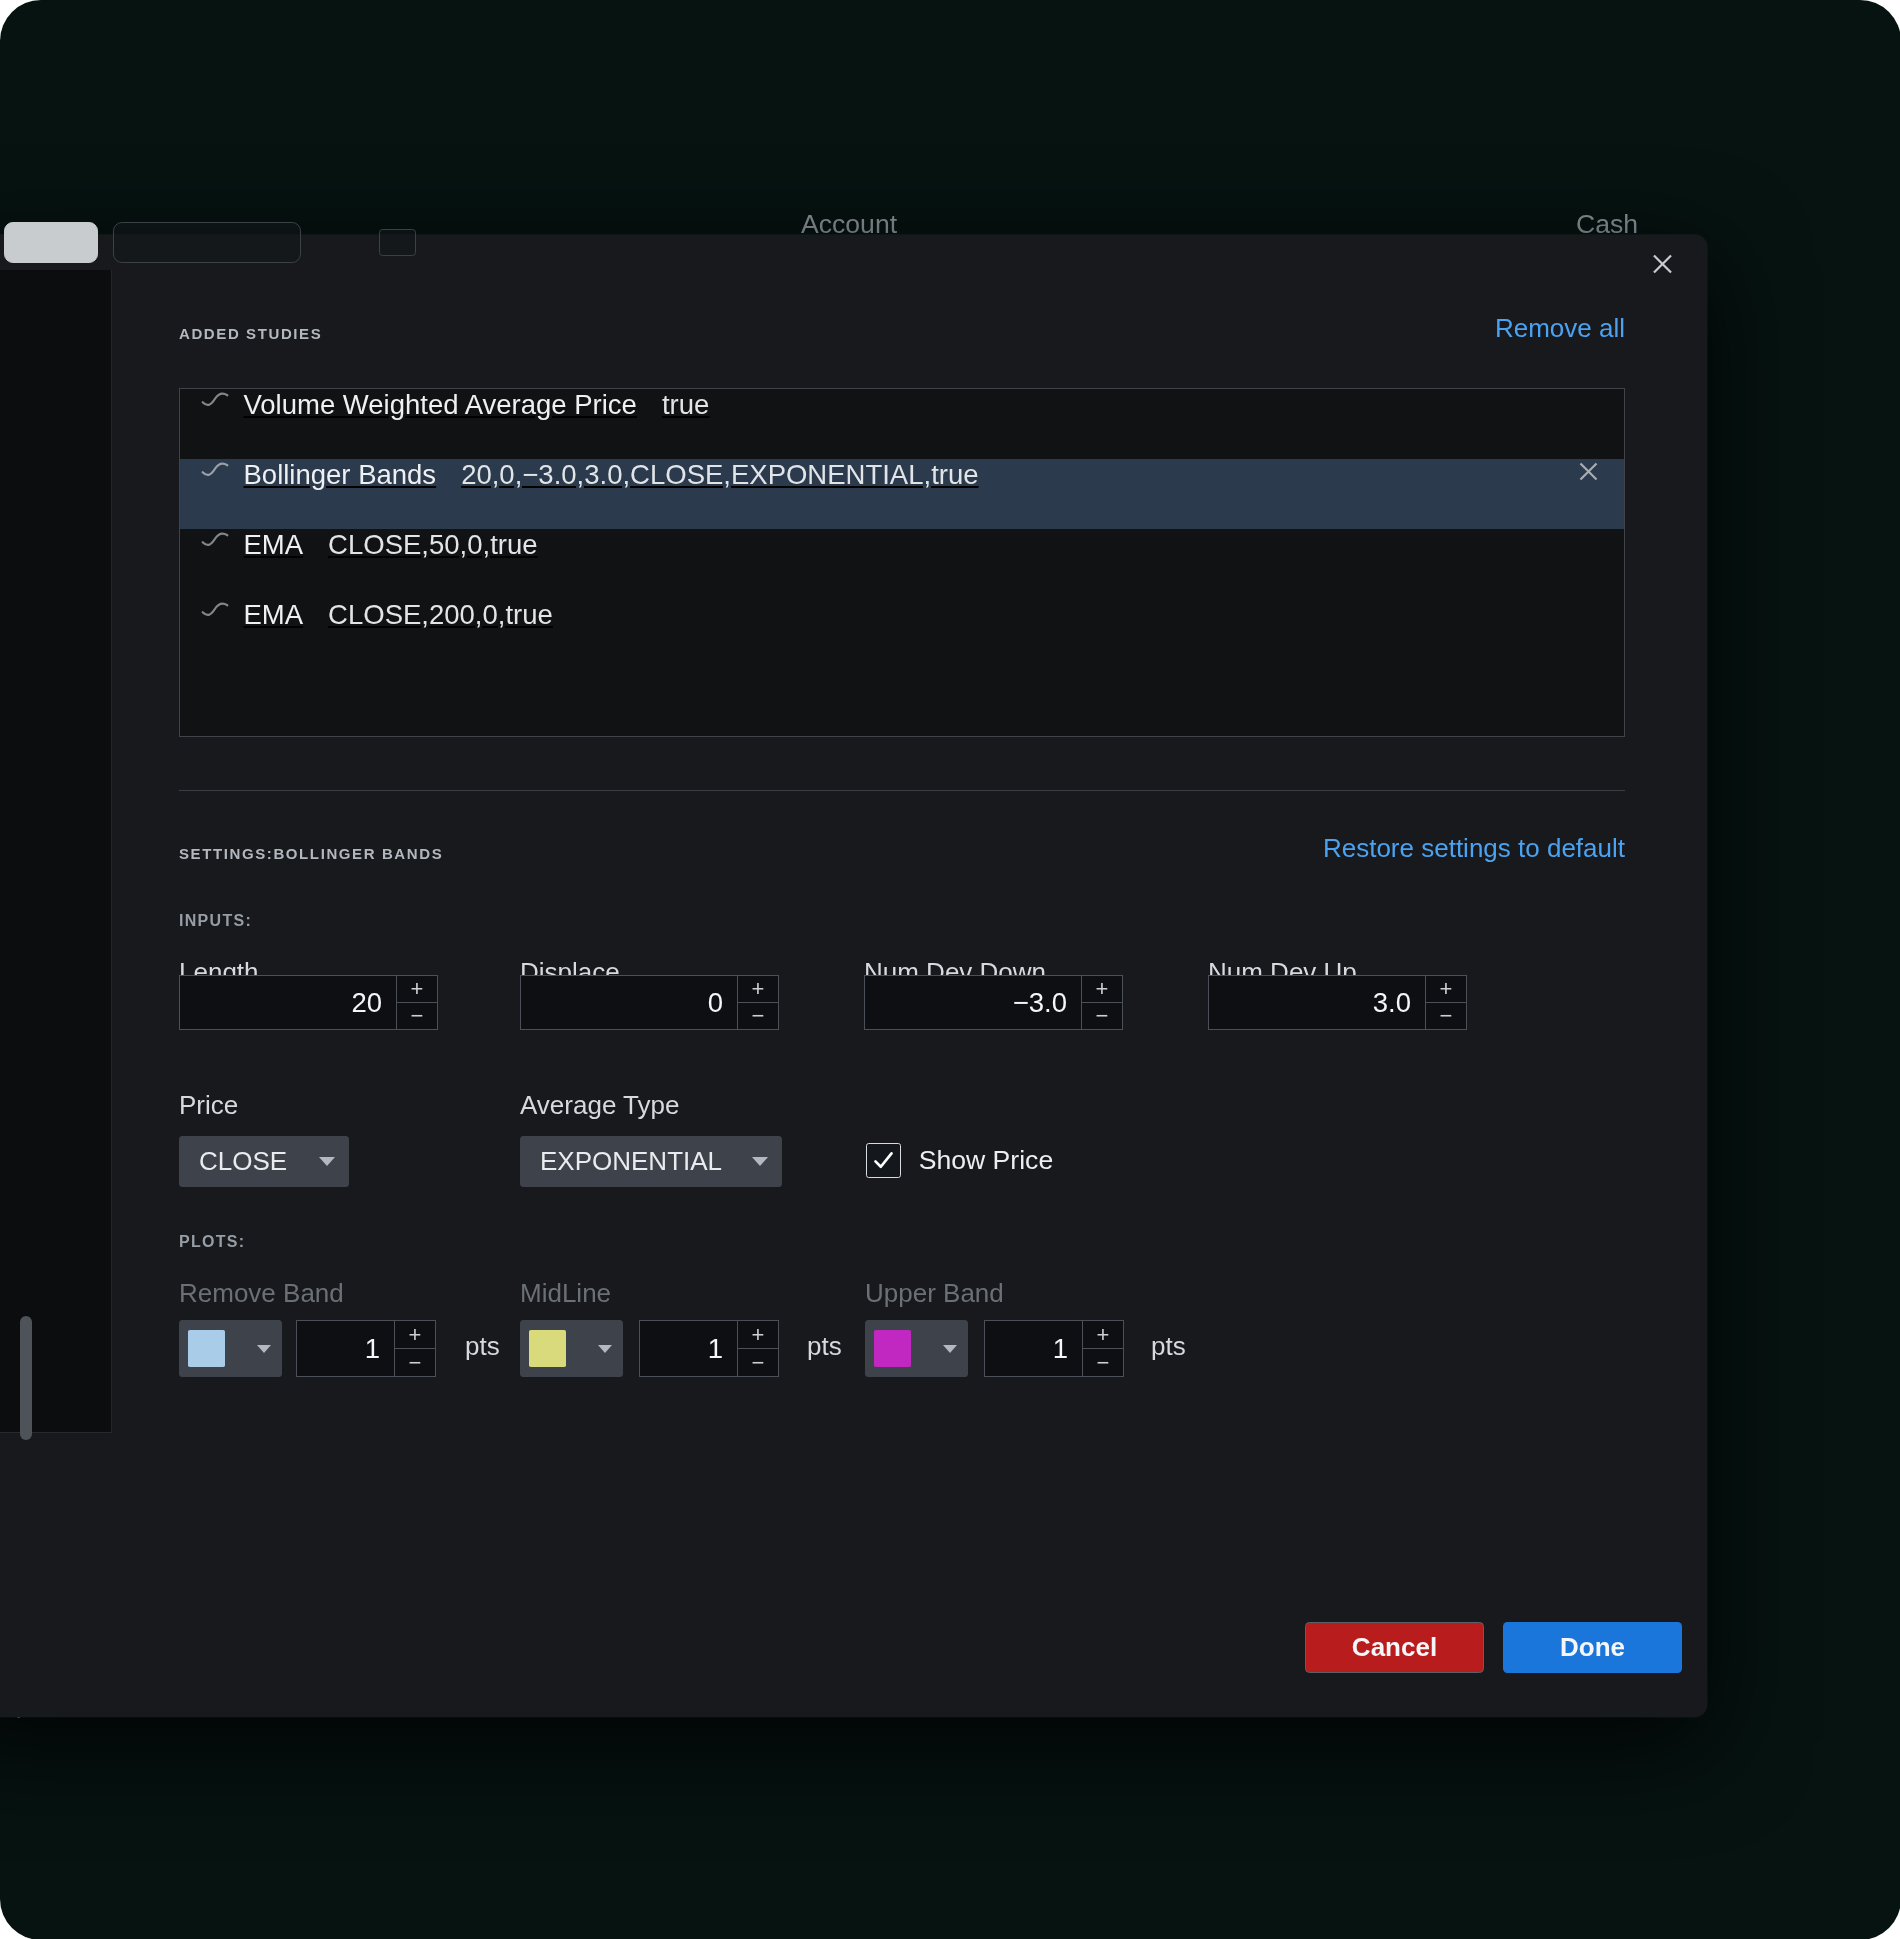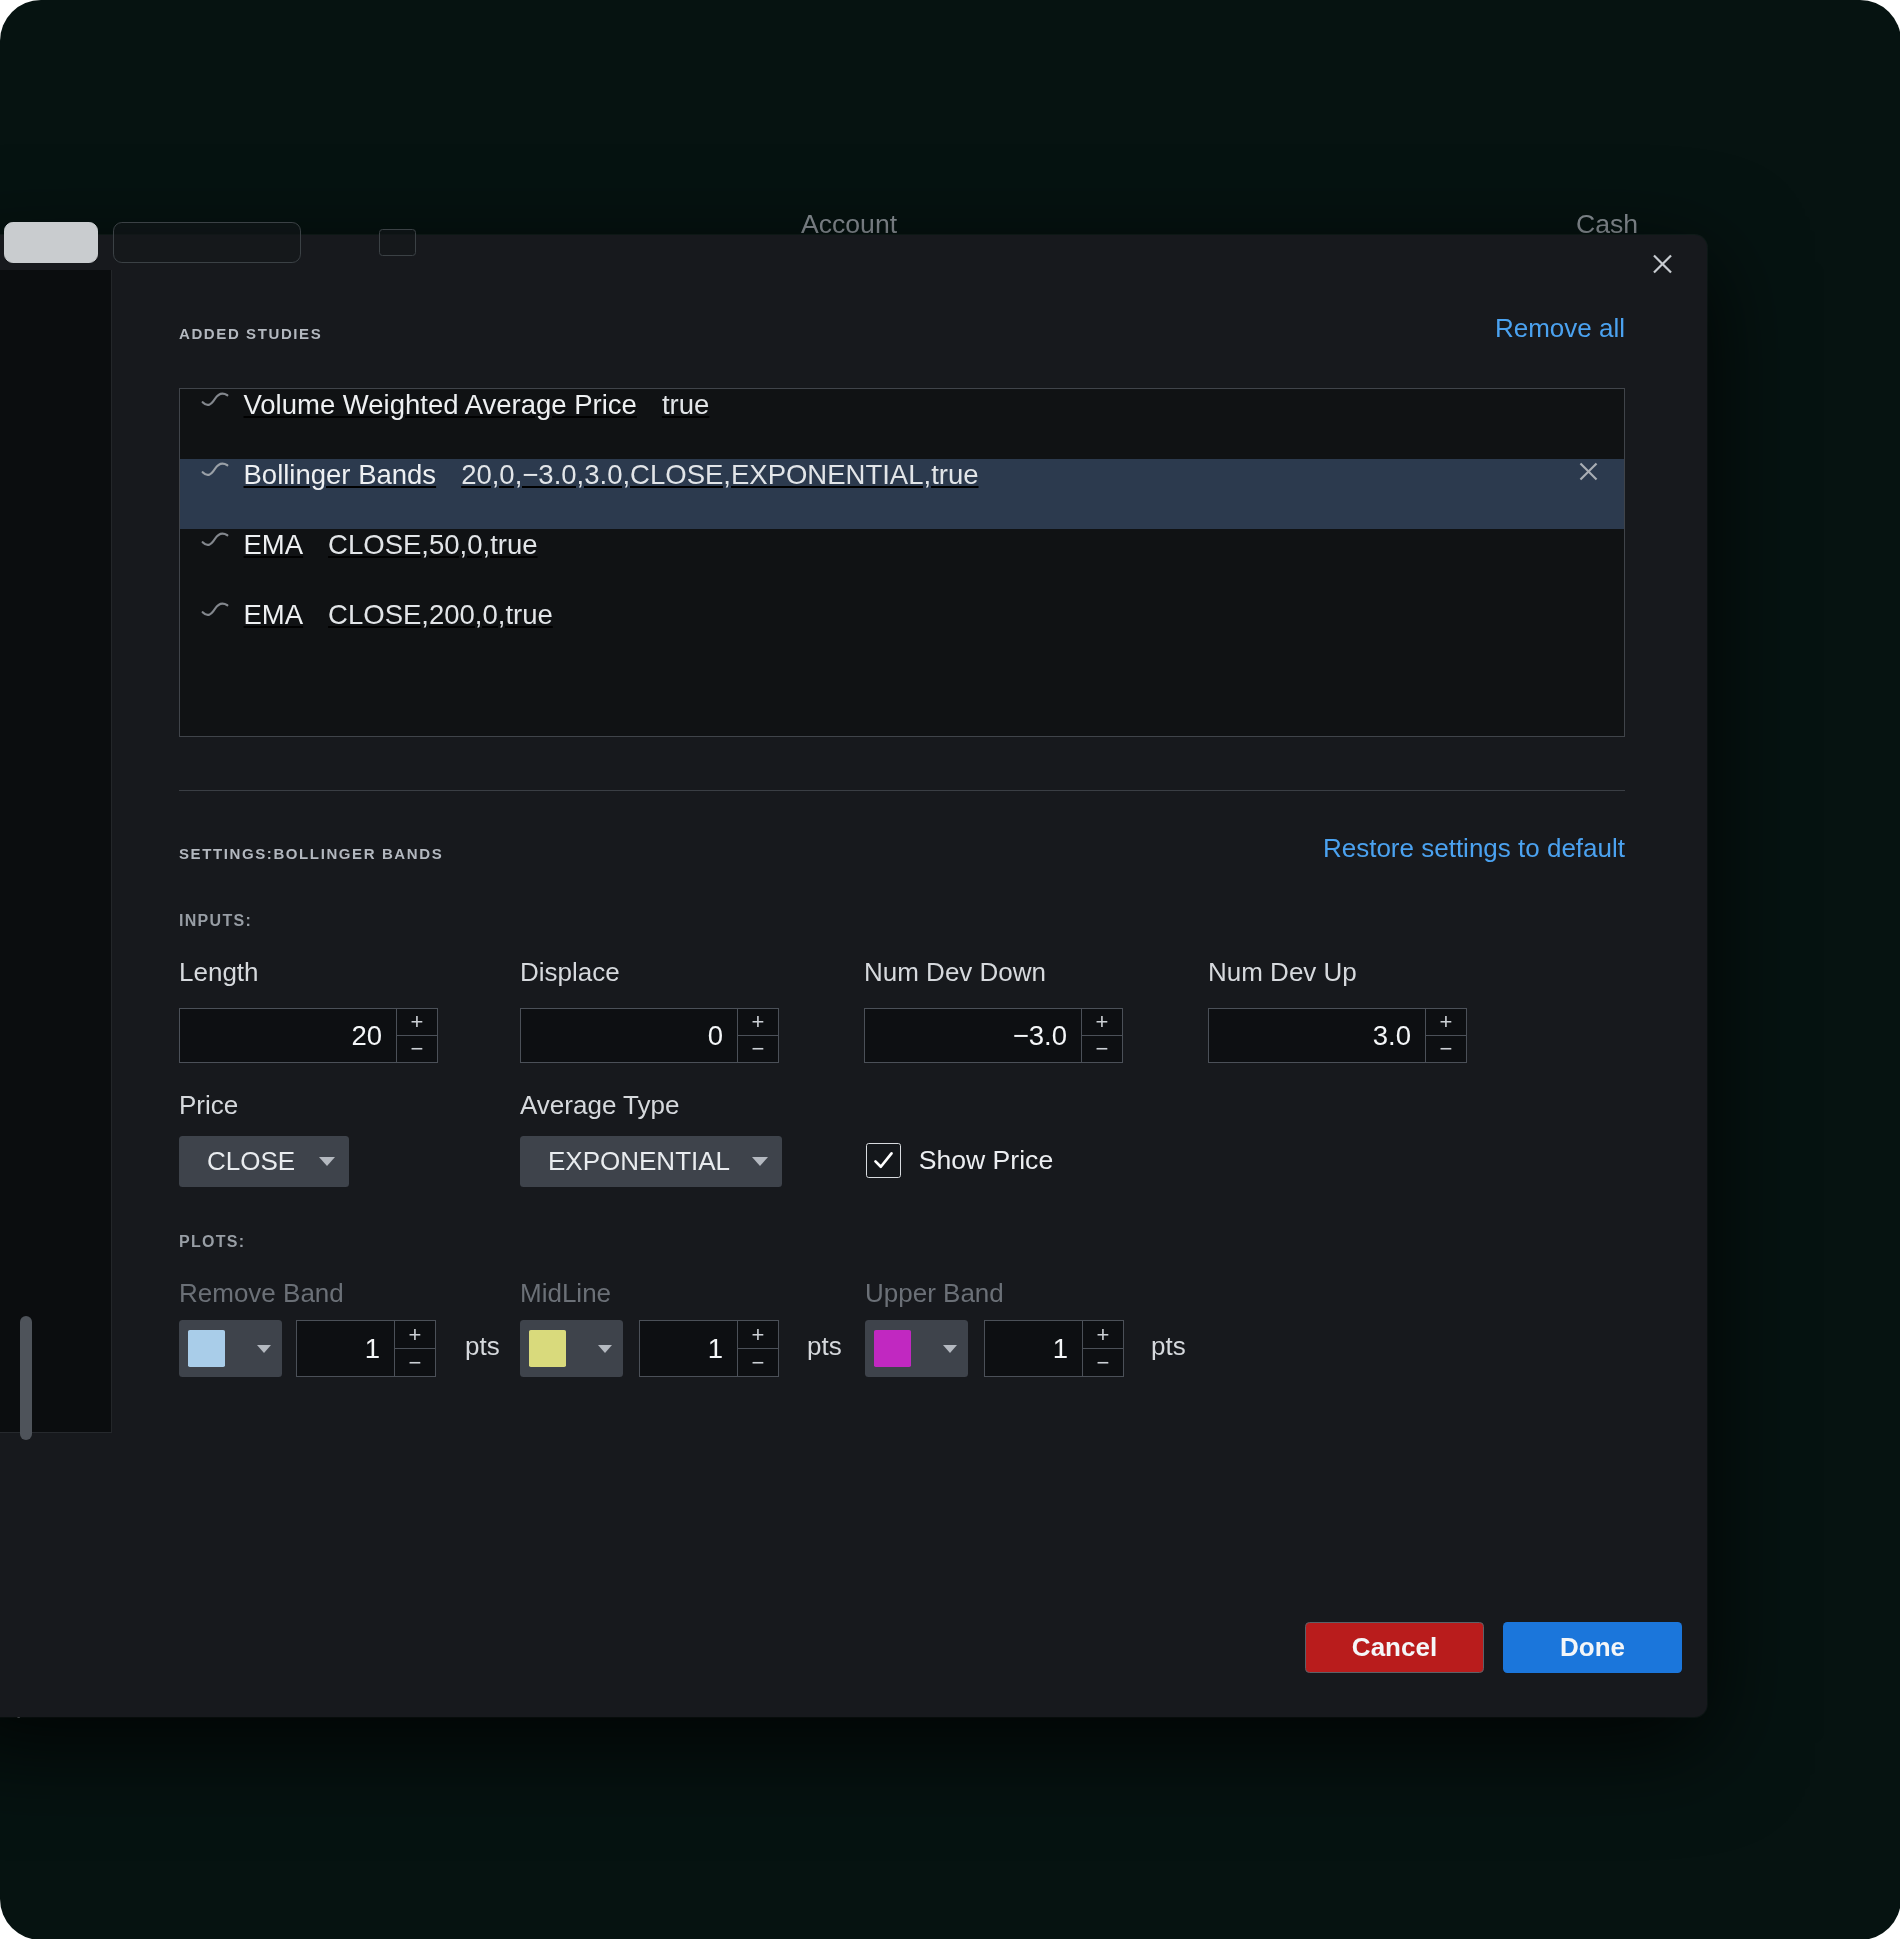--- a/index.html
+++ b/index.html
@@ -63,33 +63,33 @@
   .plots-title { top:998px; }
 
   .lbl { position:absolute; font-size:26px; color:#d6d9dd; }
   .lbl-row1 { top:722px; }
   .lbl-row2 { top:855px; }
   .plot-lbl { position:absolute; top:1043px; font-size:26px; color:#6b7077; }
   .c1 { left:232px; } .c2 { left:573px; } .c3 { left:917px; } .c4 { left:1261px; }
   .p3 { left:918px; }
 
   .field { position:absolute; display:flex; background:#0d0f12; border:0.9px solid #4b5058; }
-  .input-field { top:773px; width:259px; height:55px; }
+  .input-field { top:740px; width:259px; height:55px; }
   .plot-field { top:1085px; width:140px; height:57px; }
   .pf1 { left:349px; } .pf2 { left:692px; } .pf3 { left:1037px; }
   .field-value { flex:1; display:flex; align-items:center; justify-content:flex-end;
                  padding-right:14px; font-size:27.5px; color:#f4f6f8; cursor:text; }
   .stepper { width:41px; flex:none; border-left:0.9px solid #4b5058; display:flex; flex-direction:column; }
   .step { flex:1; display:flex; align-items:center; justify-content:center; color:#ccd0d5; cursor:pointer; }
   .step-up { border-bottom:0.9px solid #4b5058; }
   .step-up::before { content:"+"; font-size:22px; line-height:1; }
   .step-down::before { content:"−"; font-size:22px; line-height:1; }
 
   .dropdown { position:absolute; top:901px; height:51px; background:#3e434b; border-radius:3.5px;
-              display:flex; align-items:center; padding-left:28px; cursor:pointer; }
+              display:flex; align-items:center; padding-left:20px; cursor:pointer; }
   .dd-price { left:232px; width:170px; }
   .dd-avg { left:573px; width:262px;gap:12px; }
   .dd-label { font-size:26px; color:#e9ecef; font-weight:500; }
   .caret { margin-left:auto; margin-right:14px; width:0; height:0;
            border-left:8px solid transparent; border-right:8px solid transparent;
            border-top:9.8px solid #b4b9c0; flex:none; }
 
   .checkbox-row { position:absolute; left:919px; top:908px; display:flex; align-items:center; }
   .checkbox { width:35px; height:35px; background:#14171b; border:1.8px solid #d8dbdf; border-radius:2.7px;
               display:flex; align-items:center; justify-content:center; cursor:pointer; flex:none; }

